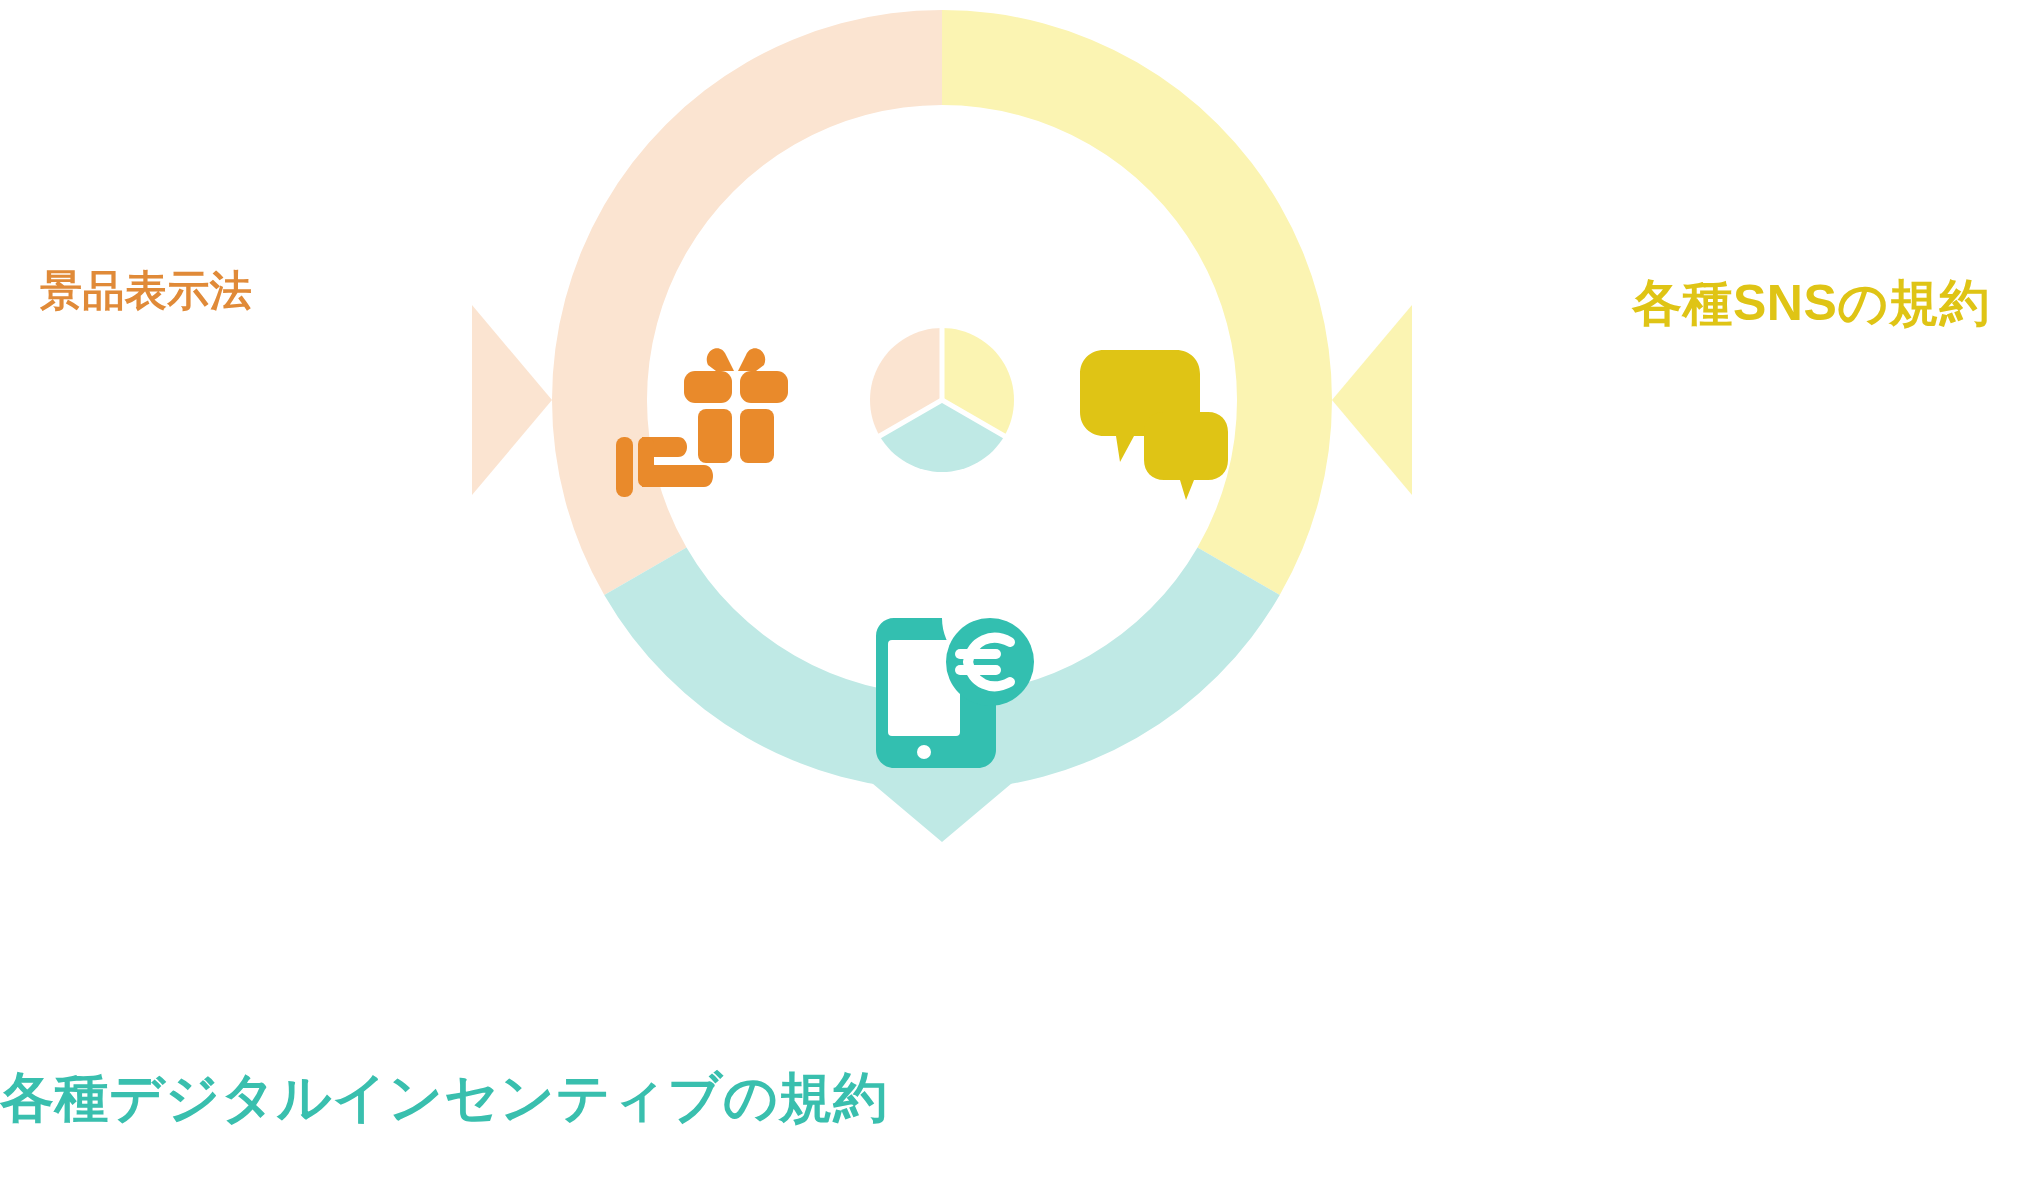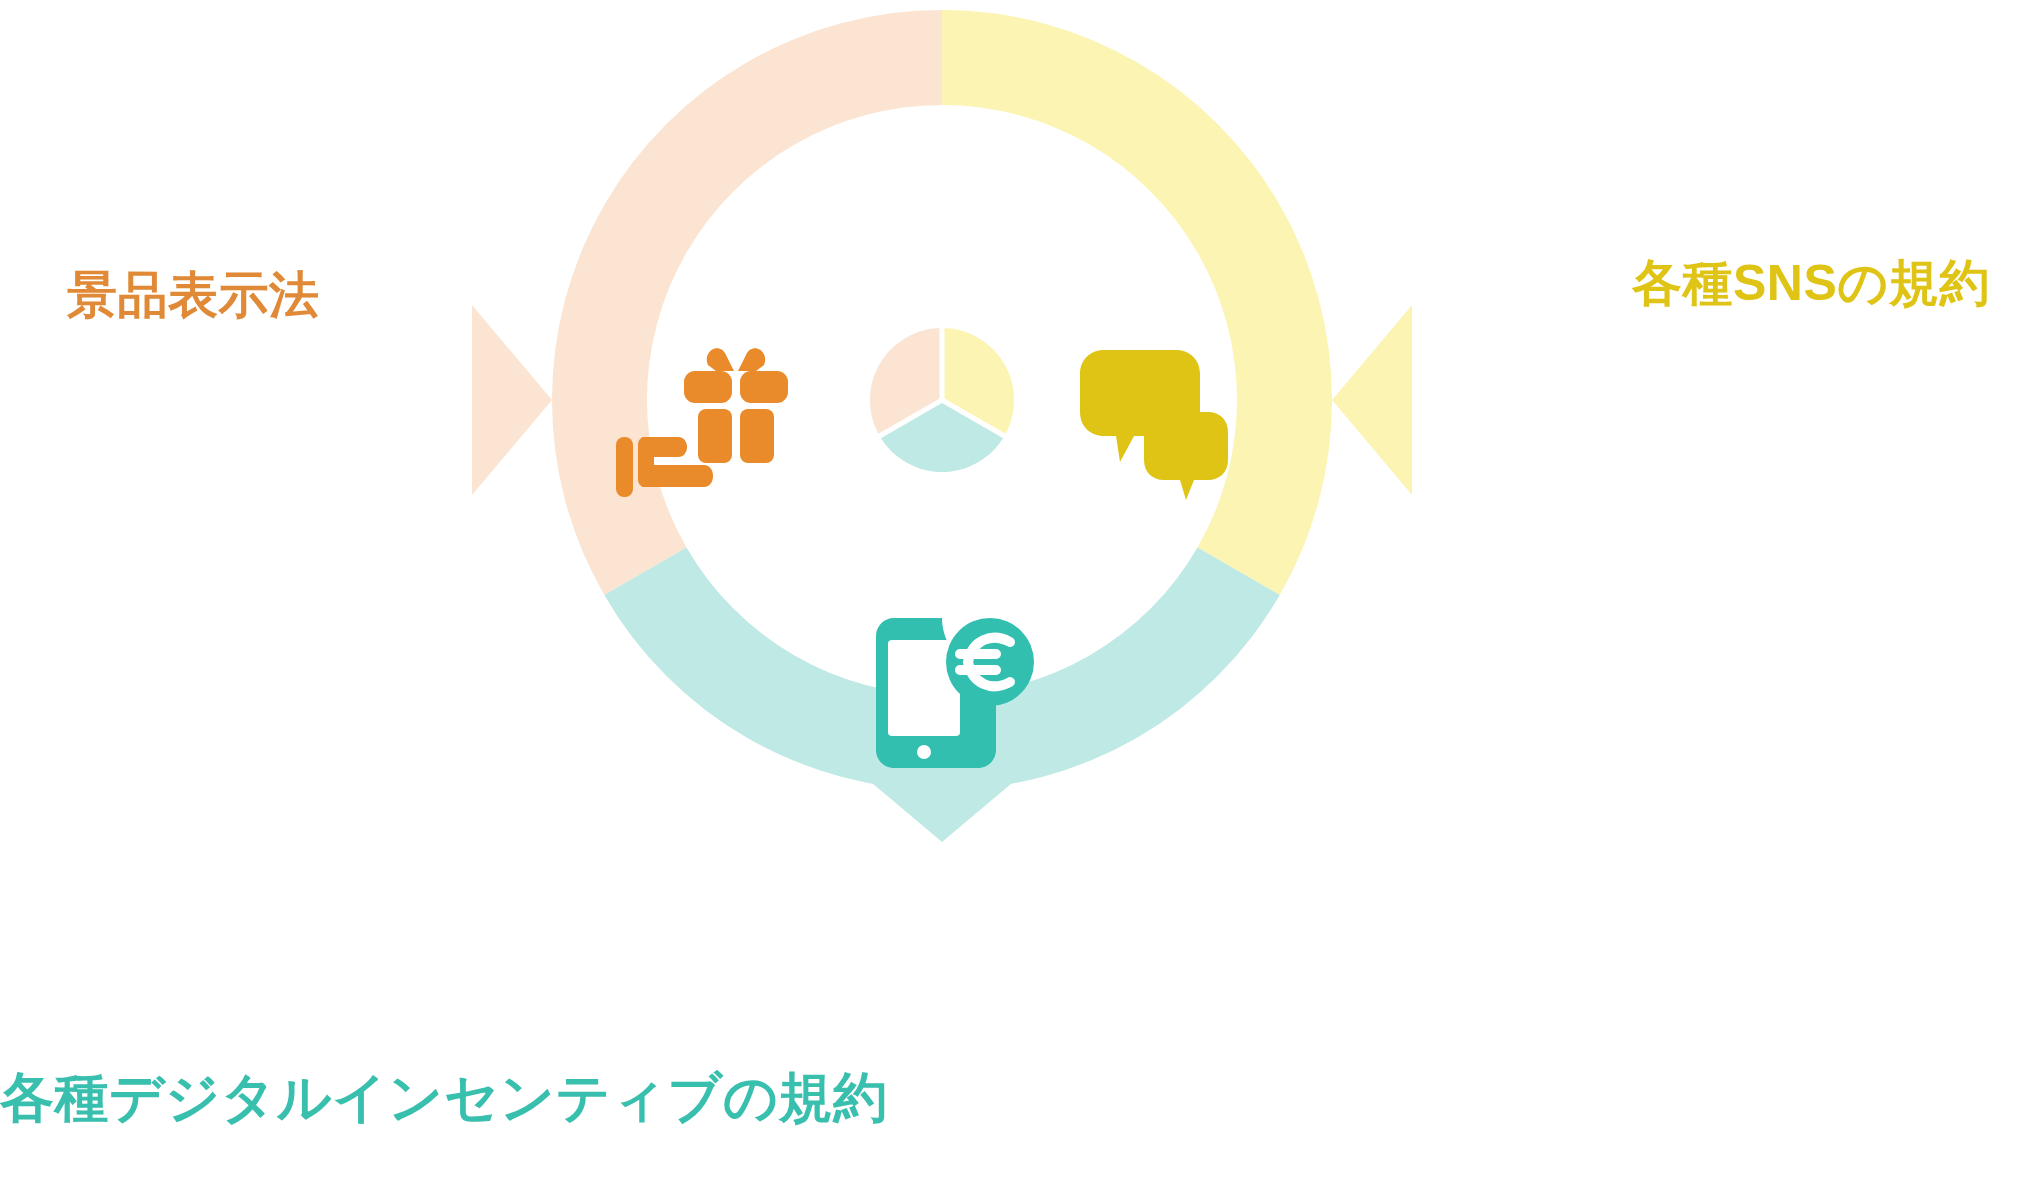--- a/index.html
+++ b/index.html
@@ -34,28 +34,27 @@
     position: absolute;
     font-weight: bold;
     white-space: nowrap;
     letter-spacing: 0.01em;
     line-height: 1.1;
   }
 
   #label-left {
     left: 40px;
     top: 268px;
-    font-size: 50px;
+    font-size: 42px;
     color: #E08A38;
-    margin-left: 27px;
   }
 
   #label-right {
     right: 30px;
-    top: 256px;
+    top: 276px;
     font-size: 50px;
     color: #DFC415;
   }
 
   #label-bottom {
     left: 0;
     right: 0;
     top: 1068px;
     font-size: 54px;
     color: #39BFAE;

